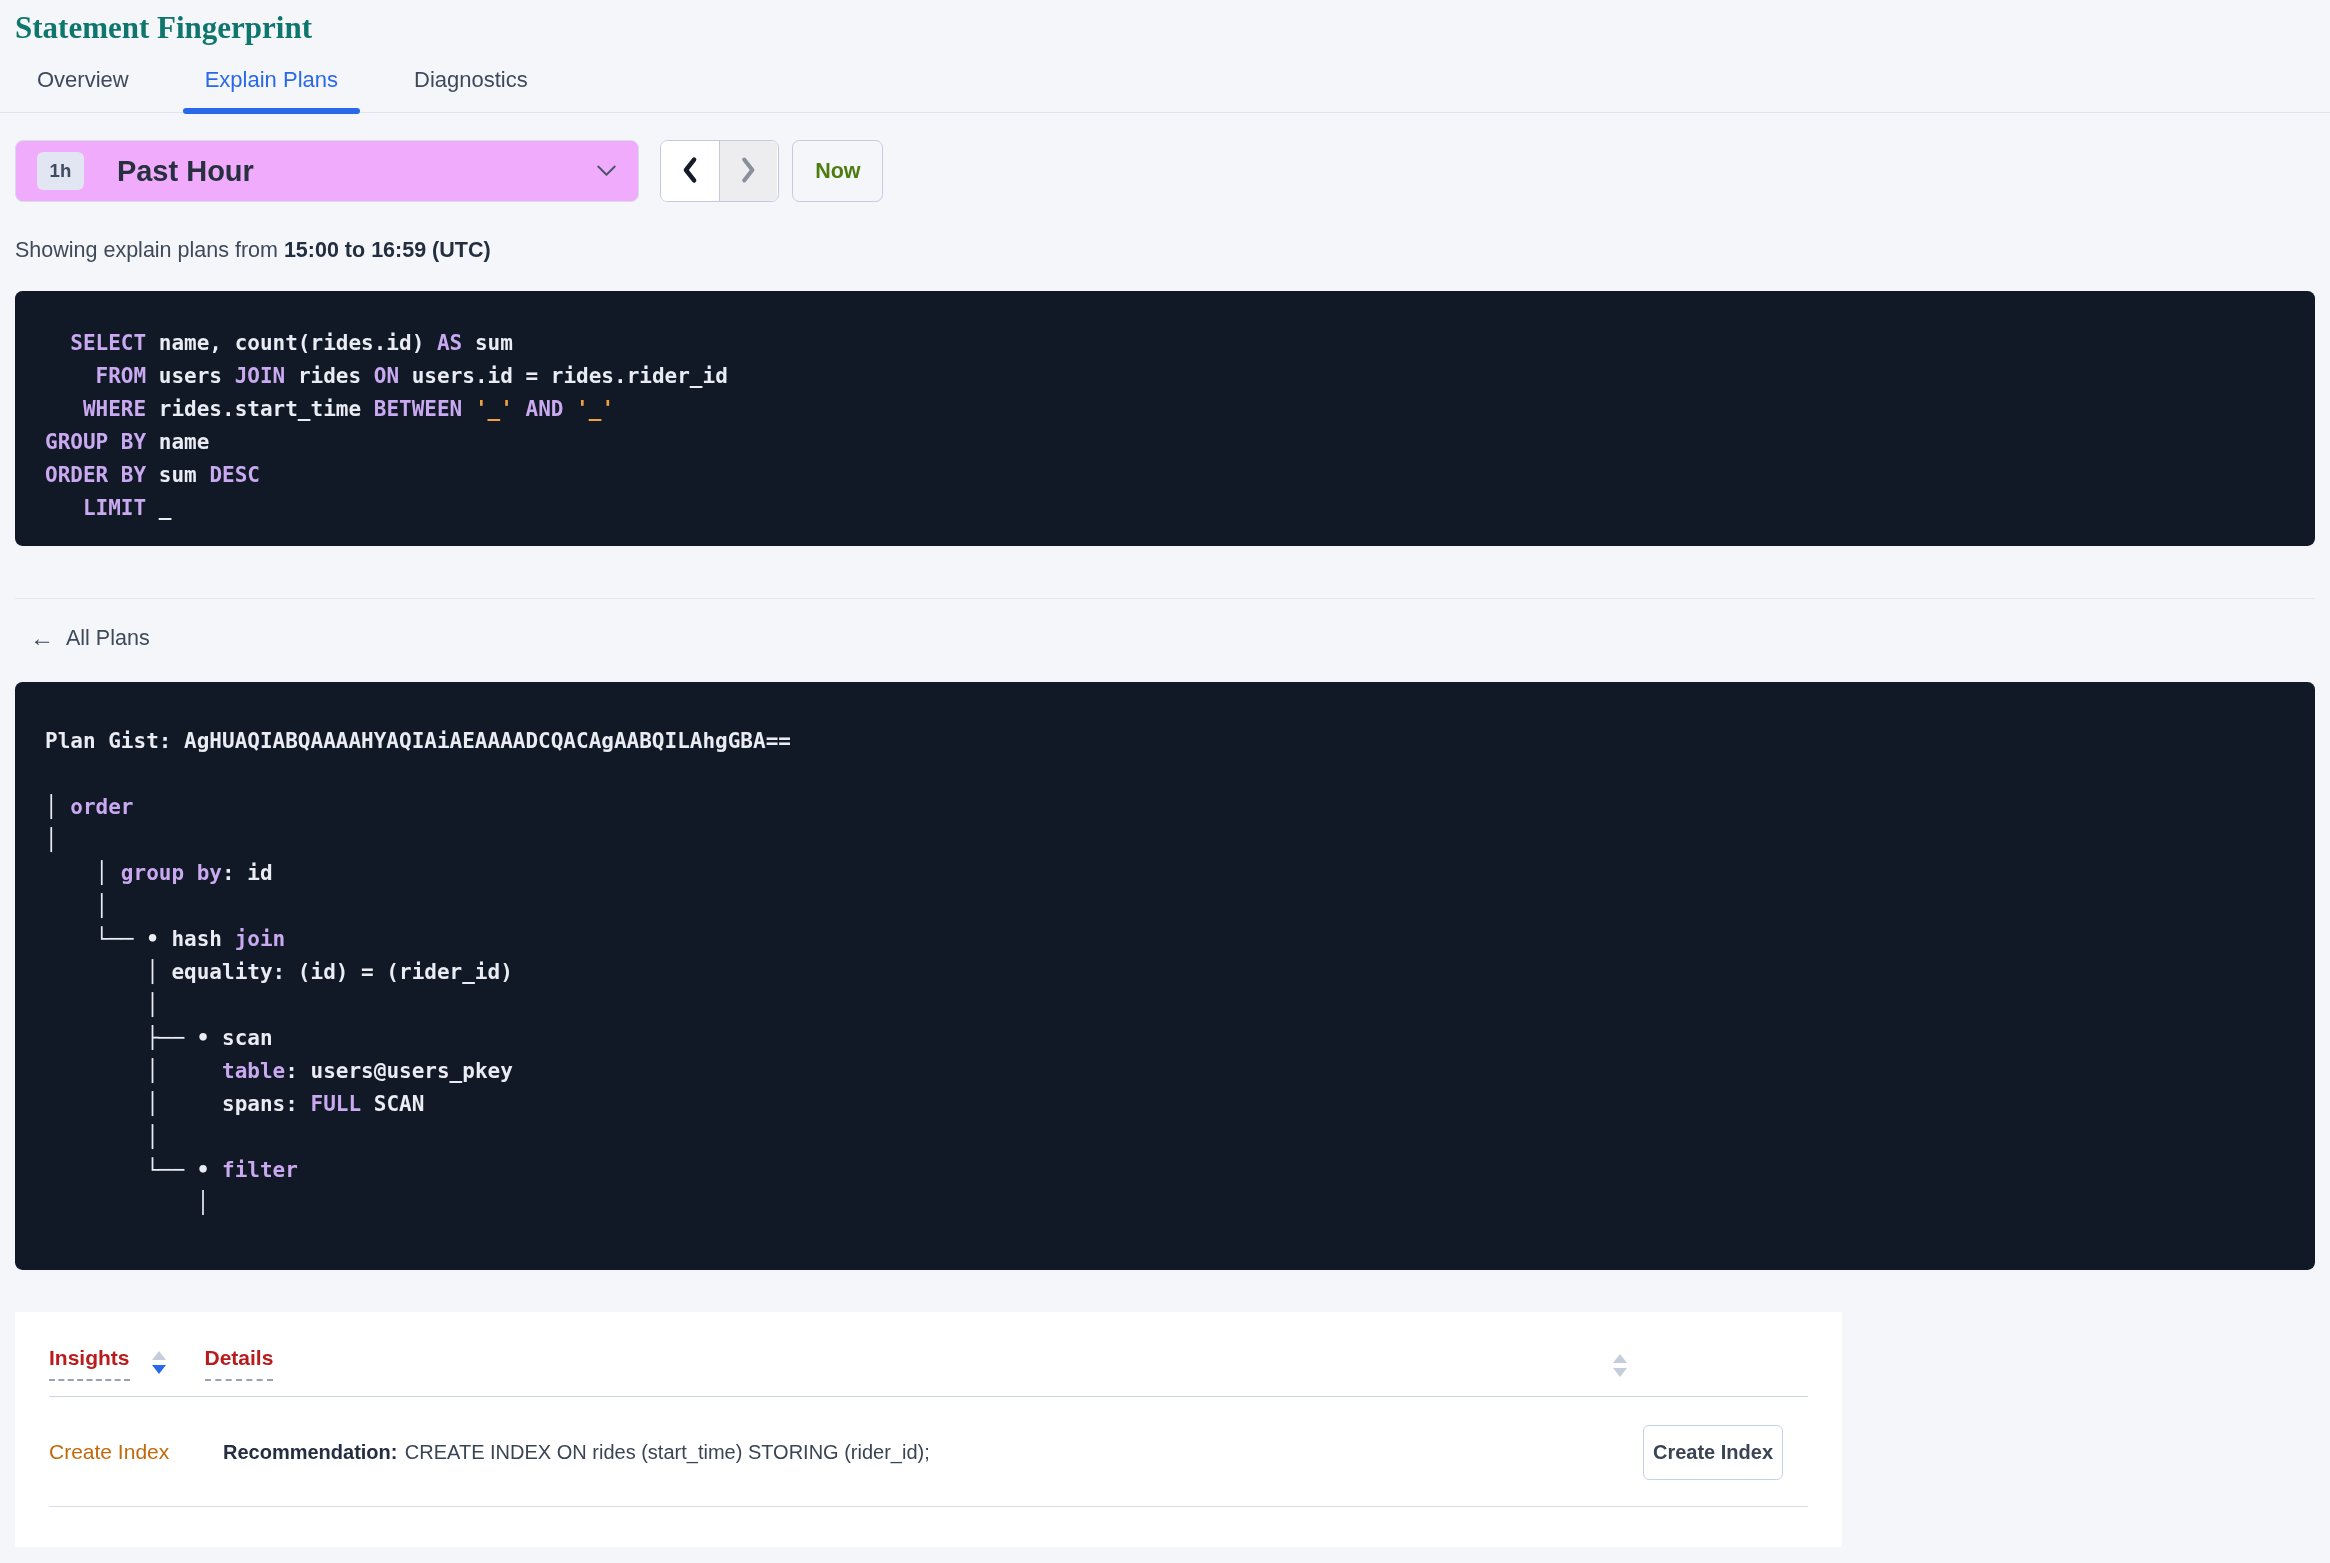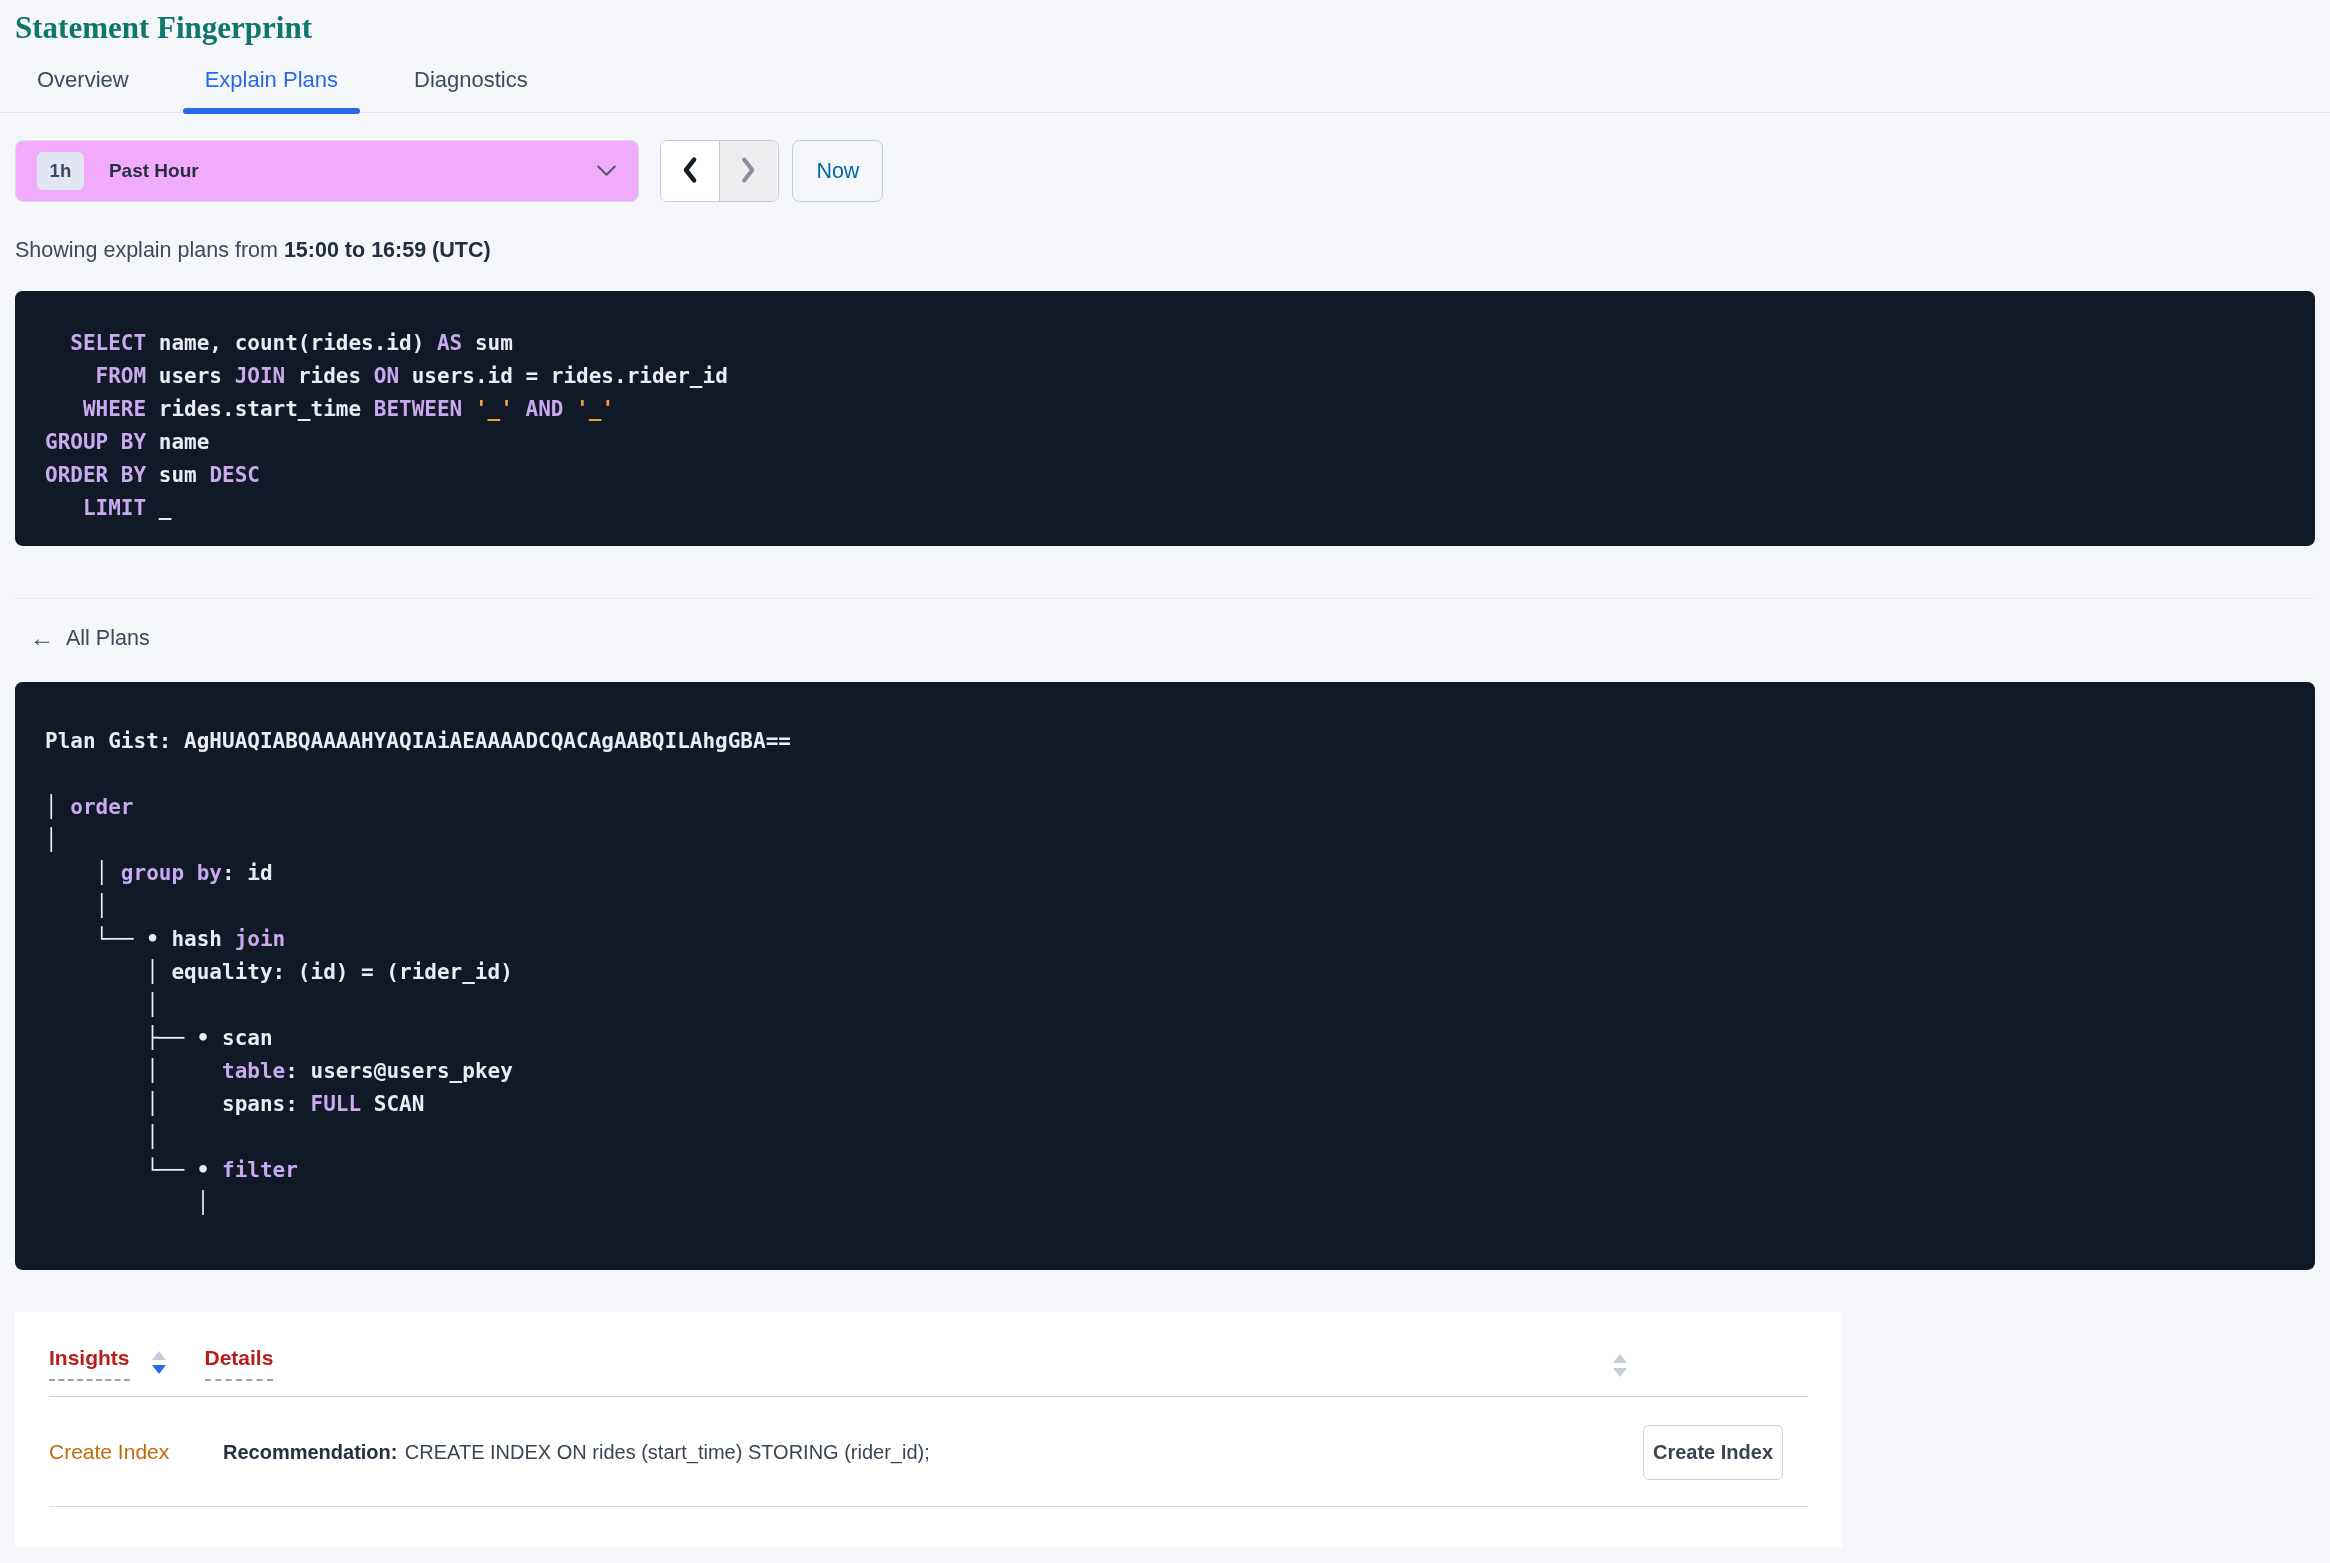--- a/index.html
+++ b/index.html
@@ -37,36 +37,36 @@
   
   .controls{display:flex;align-items:center;margin:27px 15px 0 15px;}
   .dropdown{
     width:624px;height:62px;background:#f0abfc;border:1.5px solid #d8dce8;
     border-radius:8px;display:flex;align-items:center;padding:12px 21px;cursor:pointer;
   }
   .dropdown-badge{
     background:#e2e6f2;color:#3f4b61;font-weight:700;font-size:18.6px;
     padding:8.2px 12.6px;border-radius:6px;
   }
-  .dropdown-label{margin-left:25px;font-size:19px;color:#27303f;font-weight:700;}
+  .dropdown-label{margin-left:33px;font-size:29px;color:#27303f;font-weight:700;}
   .dropdown .chev{margin-left:auto;display:flex;align-items:center;}
   .pager{
     display:flex;margin-left:21px;height:62px;width:119px;
     border:1.5px solid #c3c9e2;border-radius:7.4px;overflow:hidden;background:#fff;
   }
   .pager-btn{
     width:58px;display:flex;align-items:center;justify-content:center;cursor:pointer;
     background:#fff;border:none;padding:0;
   }
   .pager-btn.disabled{background:#ededf0;cursor:default;}
   .pager-btn + .pager-btn{border-left:1.5px solid #c3c9e2;}
   .now-btn{
     margin-left:13.4px;width:91px;height:62px;border:1.5px solid #c3c9e2;
-    border-radius:7.4px;background:transparent;font-size:21.5px;font-weight:400;
-    color:#0369a1;font-family:"Liberation Sans",sans-serif;cursor:default;
+    border-radius:7.4px;background:transparent;font-size:21.5px;font-weight:700;
+    color:#4d7c0f;font-family:"Liberation Sans",sans-serif;cursor:default;
   }
   
   .showing{margin:36px 15px 0 15px;font-size:21.5px;color:#3e4959;}
   .showing b{color:#232e40;font-weight:700;}
   
   .code-box{
     margin:28px 15px 0 15px;background:var(--code-bg);border-radius:7.4px;
     padding:36px 22px 0 30px;overflow:hidden;
     font-family:"DejaVu Sans Mono","Liberation Mono",monospace;
     font-weight:700;font-size:21px;

